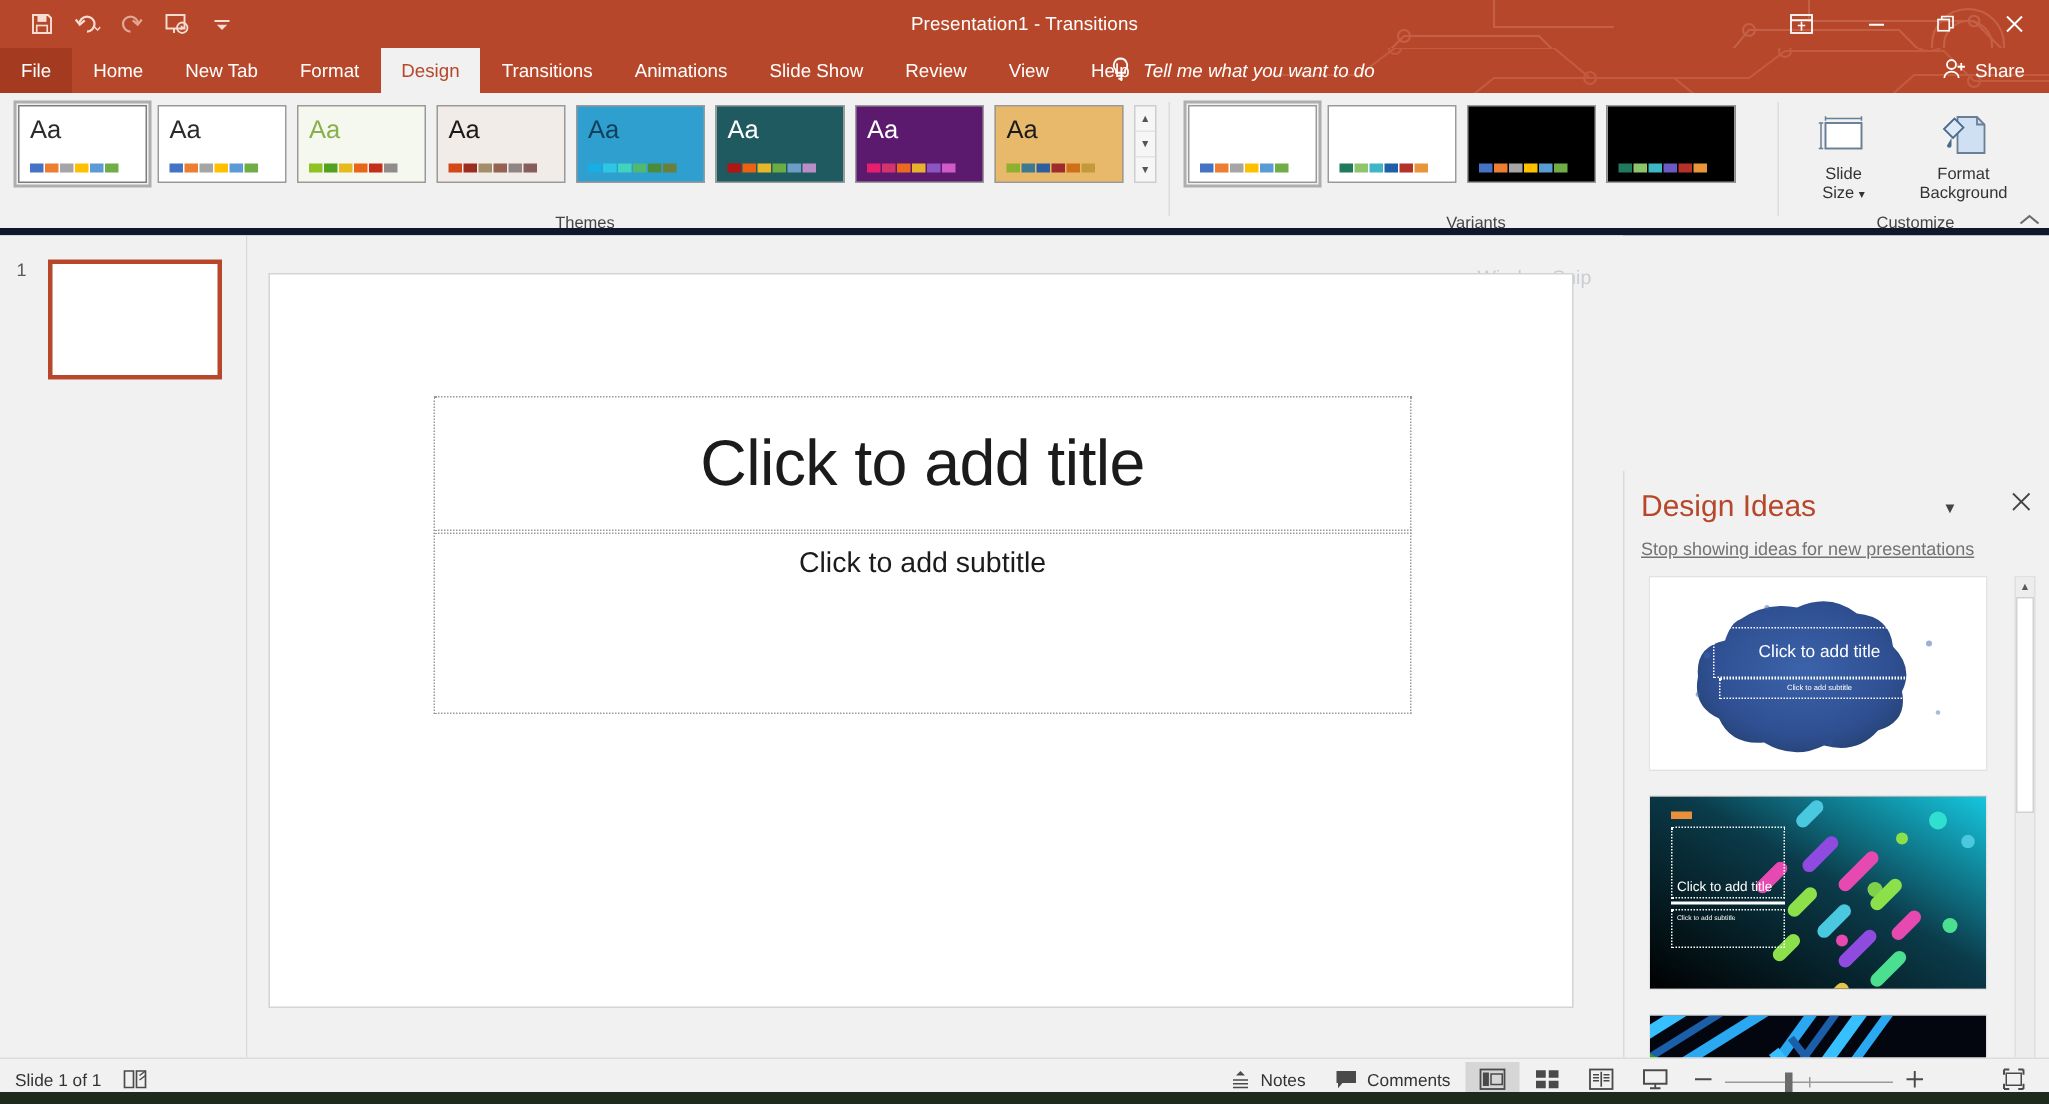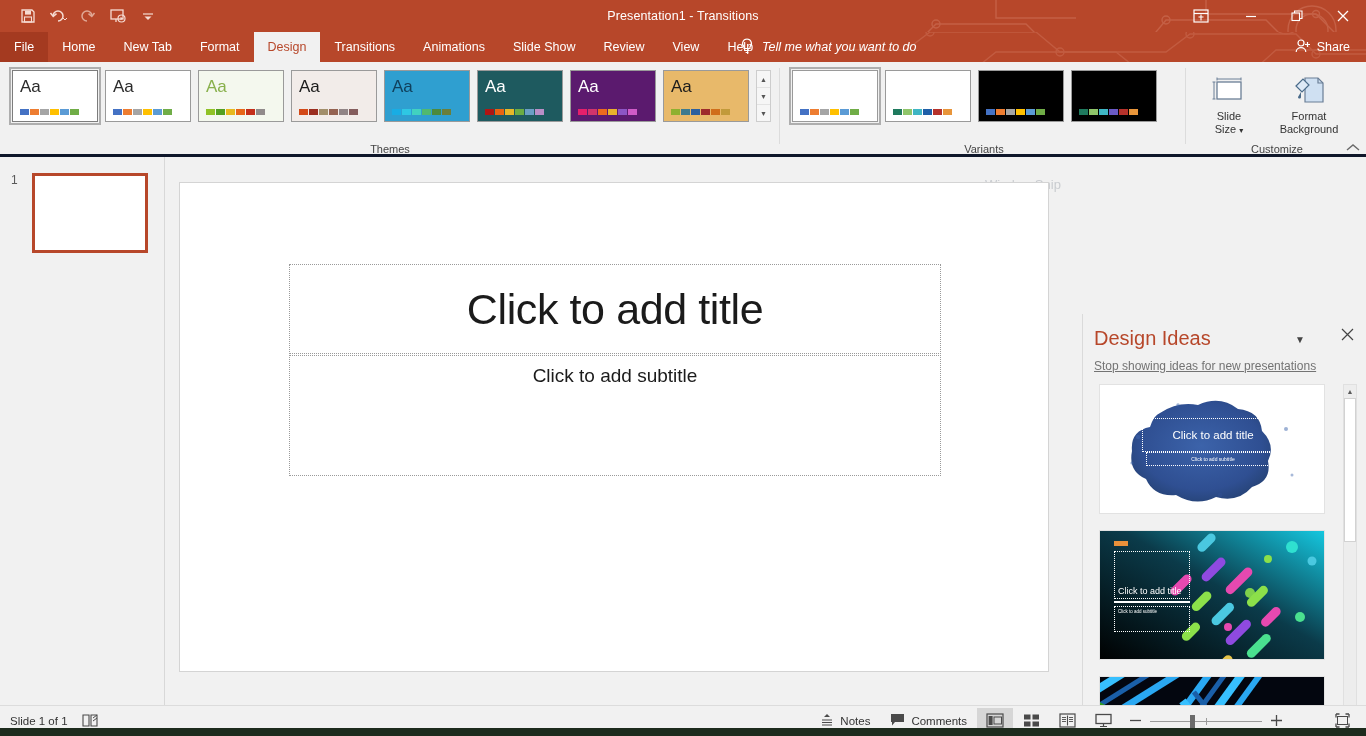--- a/index.html
+++ b/index.html
@@ -61,21 +61,21 @@
     font-style: italic;
   }
   .share {
     position: absolute; right: 16px; top: 0; height: 30px;
     display: flex; align-items: center; gap: 6px; color: #ffffff; font-size: 12.5px;
   }
 
   
   .ribbon {
     position: absolute; left: 0; top: 62px; width: 1366px; height: 95px;
-    background: #f1f1f1; border-bottom: 3px solid #0f172a;
+    background: #f1f1f1; border-bottom: 5px solid #0f172a;
   }
   .grp { position: absolute; top: 0; height: 95px; }
   .grp-label {
     position: absolute; bottom: 2px; width: 100%; text-align: center;
     font-size: 11px; color: #444; }
   .grp-sep { position: absolute; top: 6px; width: 1px; height: 76px; background: #dcdcdc; }
 
   
   .thumbs { position: absolute; top: 8px; display: flex; gap: 7px; }
   .thumb {

